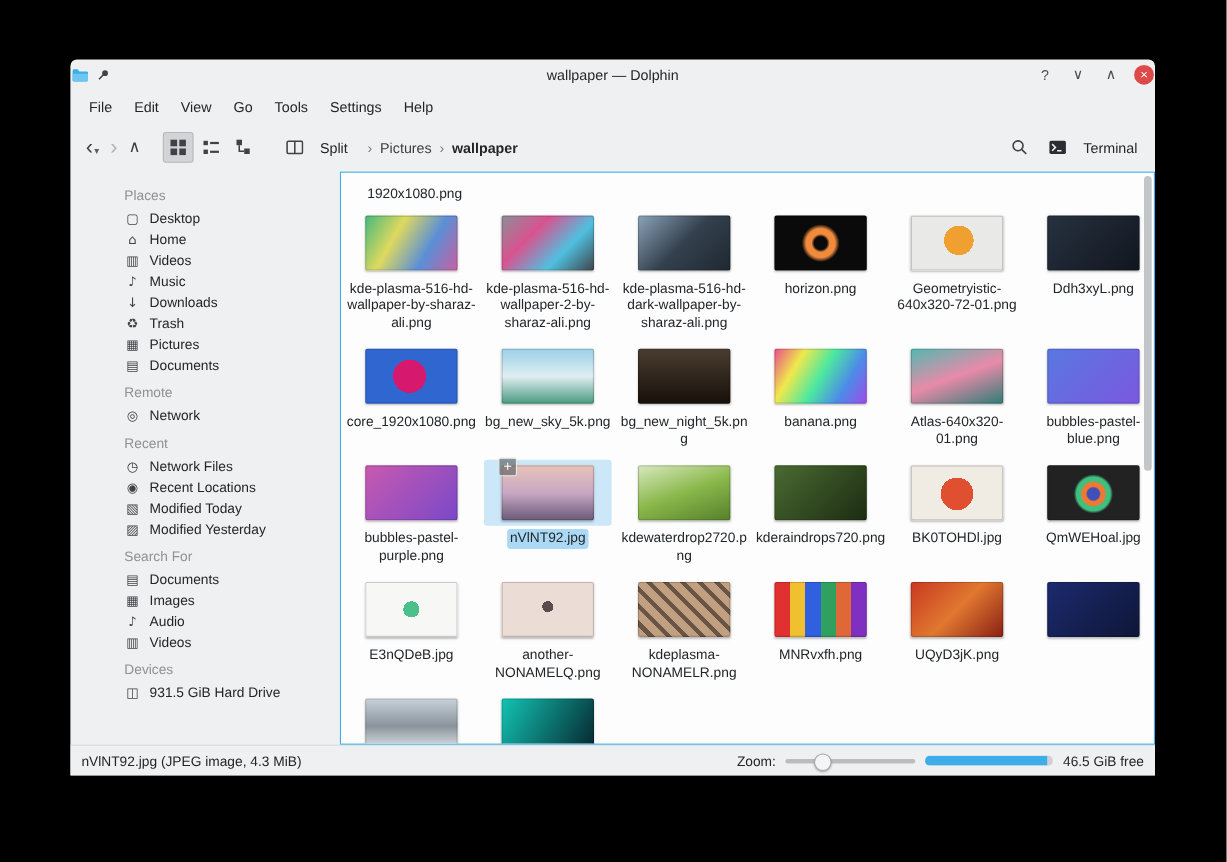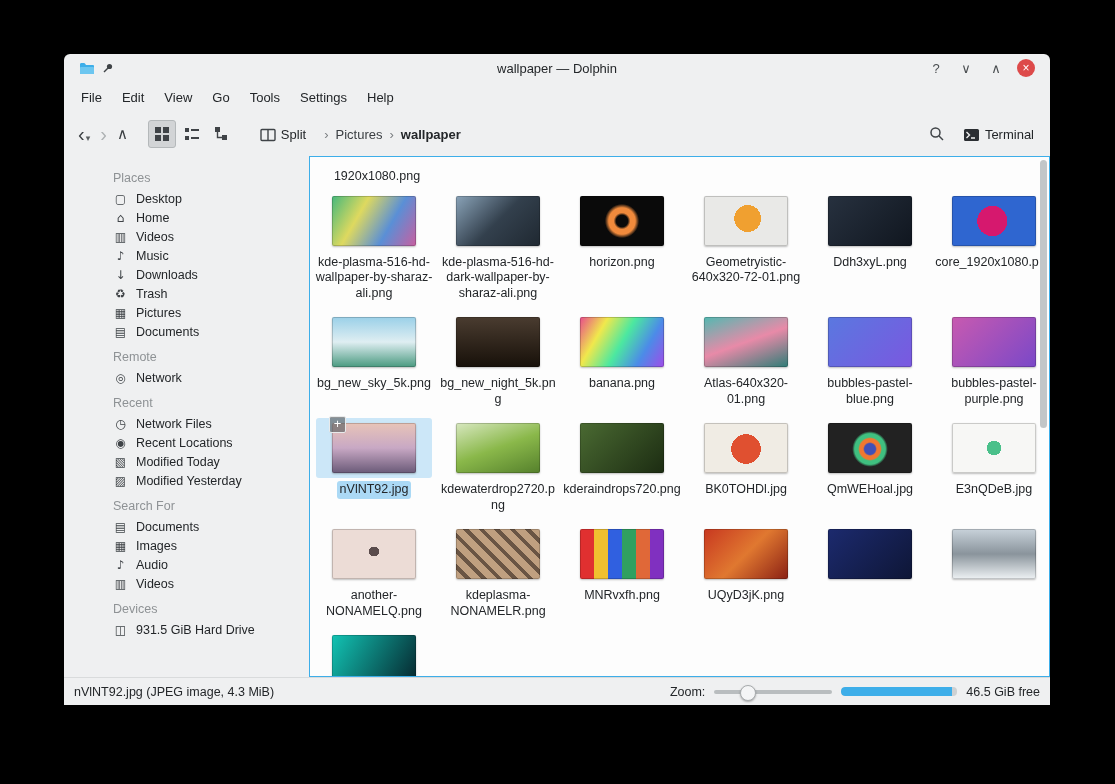--- a/index.html
+++ b/index.html
@@ -6,37 +6,37 @@
   body{
     width:1115px;height:784px;background:#000;position:relative;overflow:hidden;
     font-family:"Liberation Sans","DejaVu Sans",sans-serif;color:#232629;
   }
   .window{
     position:absolute;left:64px;top:54px;width:986px;height:651px;
     background:#eff0f1;border-radius:6px 6px 0 0;
     box-shadow:0 8px 30px rgba(0,0,0,.7);display:flex;flex-direction:column;overflow:hidden;
   }
   
-  .titlebar{height:28px;display:flex;align-items:center;padding:0 15px;position:relative;flex:none;}
+  .titlebar{height:28px;display:flex;align-items:center;padding:0 1px;position:relative;flex:none;}
   .tb-left{display:flex;align-items:center;gap:7px;}
   .tb-title{position:absolute;left:0;right:0;text-align:center;font-size:13px;color:#232629;pointer-events:none;}
   .tb-right{margin-left:auto;display:flex;align-items:center;gap:12px;}
   .winctl{font-size:13px;color:#4a4e51;width:18px;height:18px;display:flex;align-items:center;justify-content:center;cursor:default;}
   .winctl.close{background:#dd4a4a;border-radius:50%;color:#fff;font-size:12px;line-height:1;}
   
   .menubar{display:flex;align-items:center;gap:2px;padding:0 8px;height:30px;flex:none;font-size:13px;}
   .menu-item{padding:4px 9px;border-radius:3px;}
   
   .toolbar{display:flex;align-items:center;height:44px;padding:0 10px;gap:2px;flex:none;font-size:13px;}
   .nav-btn{display:flex;align-items:flex-end;padding:2px 4px;color:#3a3e42;}
   .nav-glyph{font-size:20px;line-height:18px;}
   .nav-caret{font-size:9px;color:#5a5e61;margin-left:1px;}
   .nav-btn.disabled{color:#aeb2b4;}
   .viewmodes{display:flex;gap:2px;margin:0 10px 0 14px;}
-  .tb-btn{display:flex;align-items:flex-end;gap:5px;padding:5px;border-radius:3px;border:1px solid transparent;}
+  .tb-btn{display:flex;align-items:center;gap:15px;padding:5px;border-radius:3px;border:1px solid transparent;}
   .tb-btn.pressed{background:#d2d4d6;border-color:#b4b8ba;}
   .tb-btn svg{display:block;}
   .split-btn{margin-left:6px;}
   .breadcrumb{display:flex;align-items:center;gap:7px;margin-left:10px;font-size:13px;}
   .bc-sep{color:#7a7e81;font-size:13px;}
   .bc-seg{color:#3a3e42;}
   .bc-seg.current{font-weight:bold;color:#232629;}
   .tb-spacer{flex:1;}
   .term-btn{margin-left:4px;}
   
@@ -274,20 +274,26 @@
             <div class="caption">1920x1080.png</div>
           </div>
           <div class="file-item">
             <div class="thumbwrap">
               <div class="thumb" style="background: linear-gradient(120deg, rgb(69, 184, 124), rgb(222, 217, 95), rgb(90, 143, 214), rgb(201, 95, 160));"></div>
             </div>
             <div class="caption">kde-plasma-516-hd-wallpaper-by-sharaz-ali.png</div>
           </div>
           <div class="file-item">
             <div class="thumbwrap">
+              <div class="thumb" style="background: linear-gradient(135deg, rgb(138, 143, 150), rgb(216, 83, 144), rgb(80, 192, 224), rgb(63, 68, 74));"></div>
+            </div>
+            <div class="caption">kde-plasma-516-hd-wallpaper-2-by-sharaz-ali.png</div>
+          </div>
+          <div class="file-item">
+            <div class="thumbwrap">
               <div class="thumb" style="background: linear-gradient(135deg, rgb(138, 163, 184), rgb(51, 64, 77), rgb(31, 40, 49));"></div>
             </div>
             <div class="caption">kde-plasma-516-hd-dark-wallpaper-by-sharaz-ali.png</div>
           </div>
           <div class="file-item">
             <div class="thumbwrap">
               <div class="thumb" style="background: radial-gradient(circle, rgb(10, 10, 10) 0px, rgb(10, 10, 10) 12%, rgb(240, 138, 60) 17%, rgb(240, 138, 60) 27%, rgb(10, 10, 10) 35%);"></div>
             </div>
             <div class="caption">horizon.png</div>
           </div>

